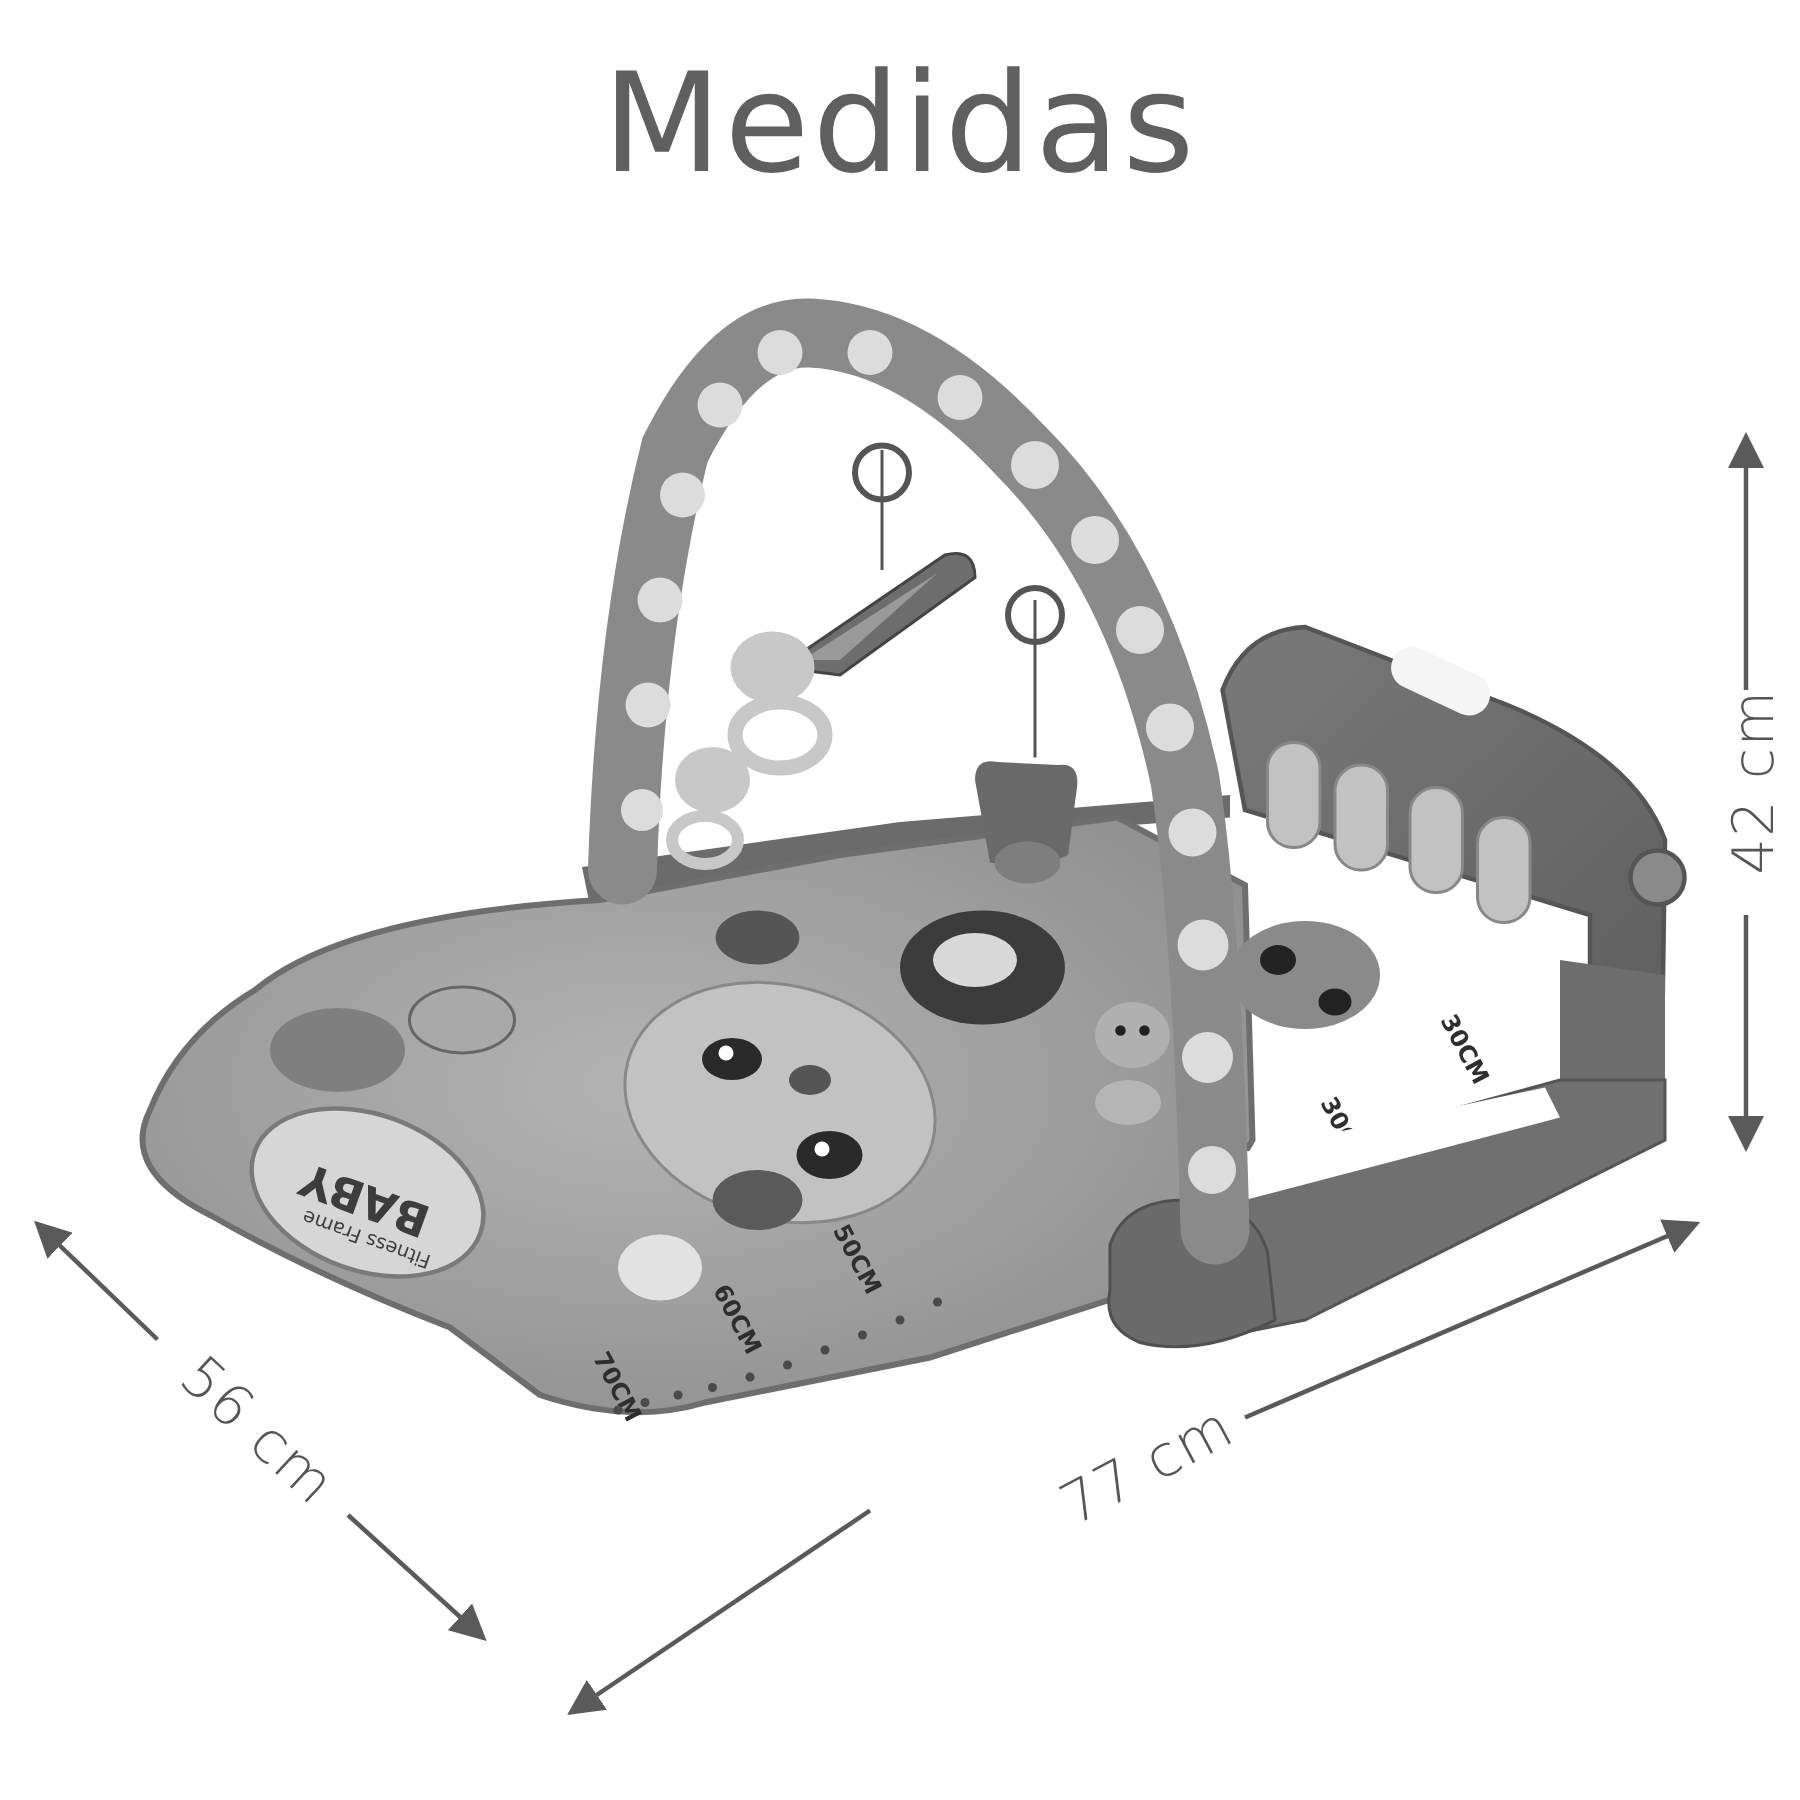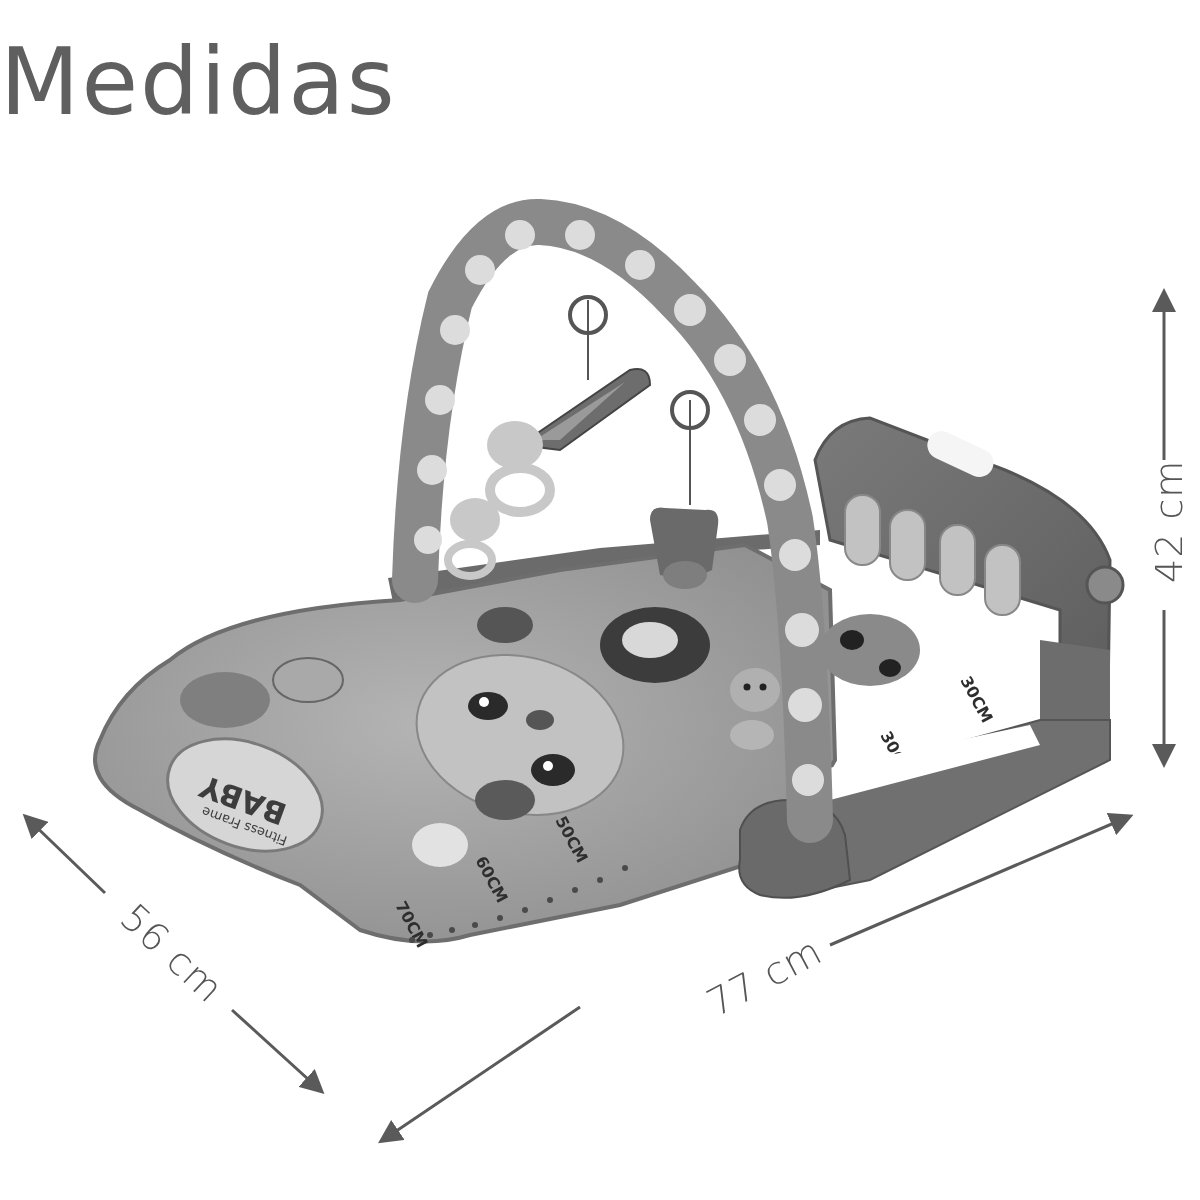--- a/index.html
+++ b/index.html
@@ -12,20 +12,21 @@
       height: 1200px;
       position: relative;
       overflow: hidden;
       font-family: "DejaVu Sans", sans-serif;
     }
     .title {
       position: absolute;
       left: 0;
       top: 8px;
       width: 1200px;
+      text-align: center;
       font-family: "DejaVu Sans", sans-serif;
       font-weight: normal;
       font-size: 92px;
       letter-spacing: 2px;
       color: #5f5f5f;
       line-height: 150px;
     }
     .canvas {
       position: absolute;
       left: 0;

